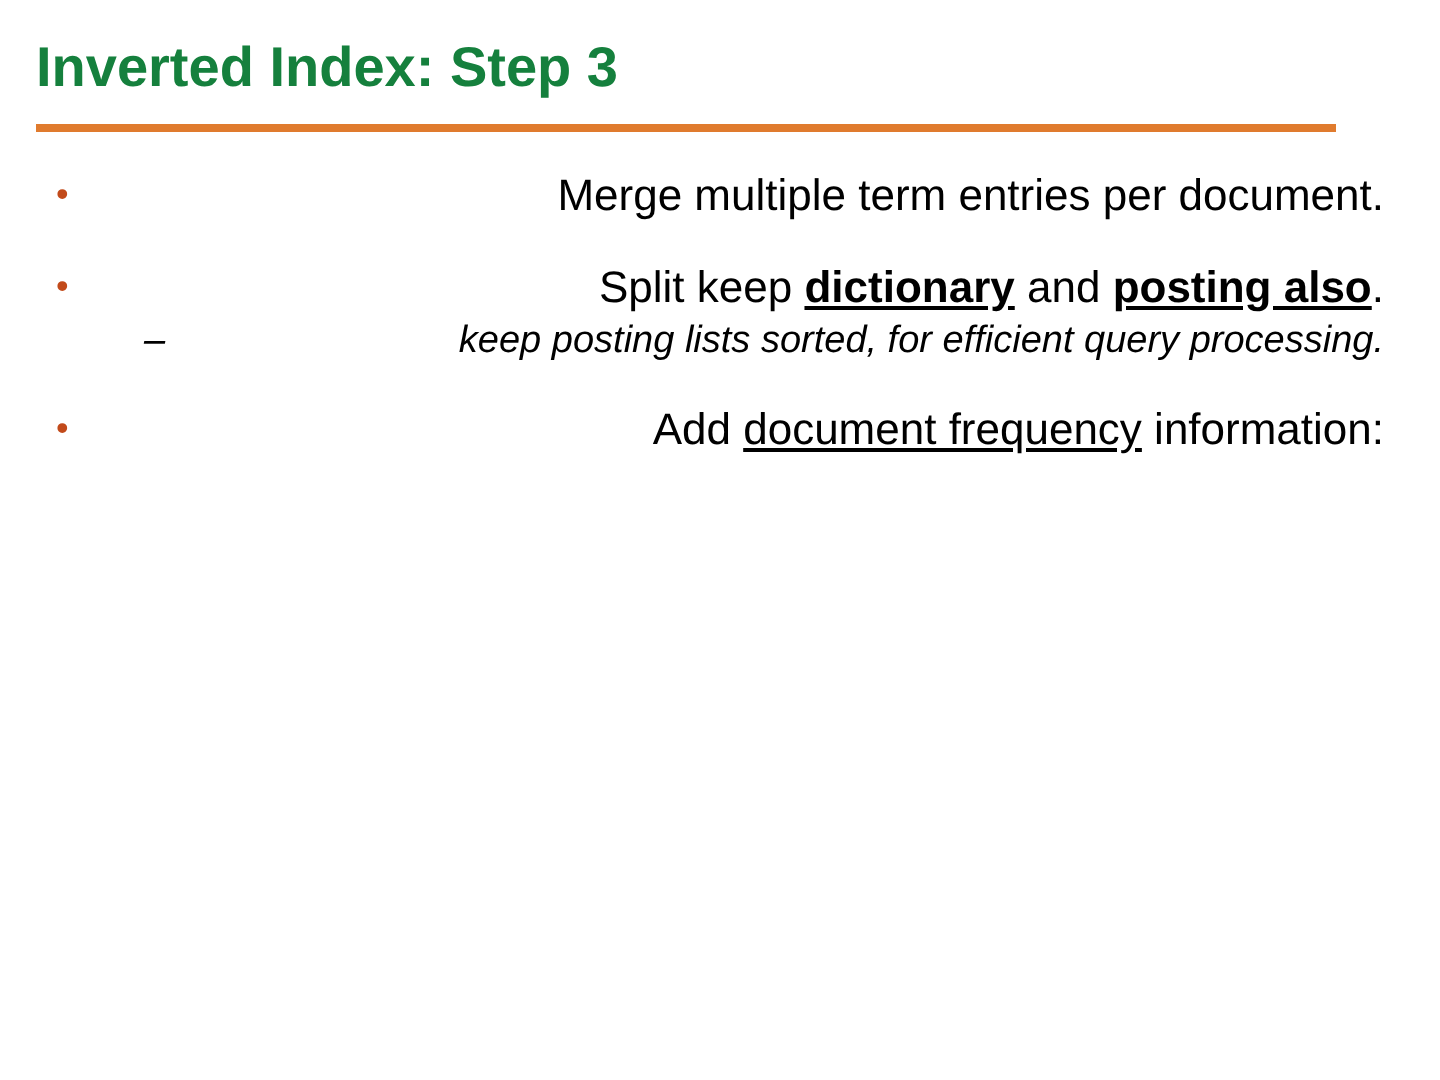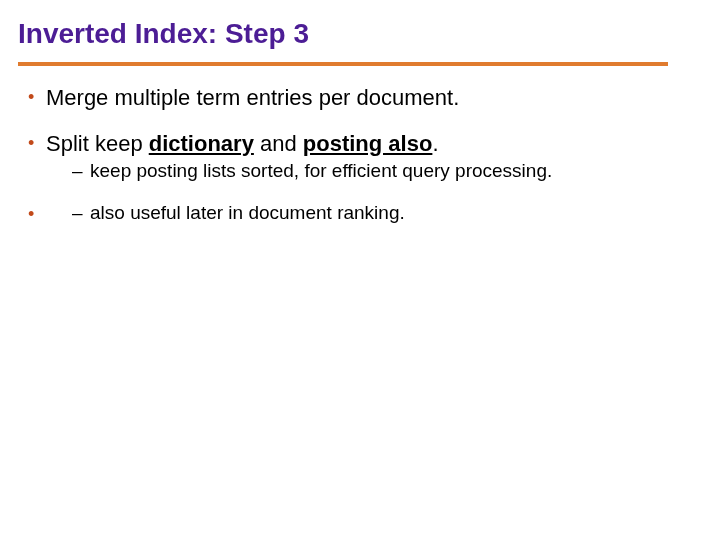--- a/index.html
+++ b/index.html
@@ -14,33 +14,34 @@
   .slide {
     box-sizing: border-box;
     width: 720px;
     height: 540px;
     padding: 18px 28px 0 18px;
     position: relative;
   }
   .title {
     font-size: 28px;
     font-weight: bold;
-    color: #4c1d95;
+    color: #15803d;
     margin: 0 0 12px 0;
   }
   .rule {
     height: 4px;
     background: #e07b2e;
     width: 650px;
     margin: 0 0 18px 0;
   }
   ul.level1 {
     list-style: none;
     padding: 0;
     margin: 0;
+    text-align: right;
   }
   ul.level1 > li {
     position: relative;
     padding-left: 28px;
     margin: 18px 0 6px 0;
     font-size: 22px;
     line-height: 1.25;
   }
   ul.level1 > li::before {
     content: "•";
@@ -55,20 +56,21 @@
     list-style: none;
     padding: 0;
     margin: 2px 0 0 0;
   }
   ul.level2 > li {
     position: relative;
     padding-left: 44px;
     font-size: 19px;
     line-height: 1.25;
     margin: 0;
+    font-style: italic;
   }
   ul.level2 > li::before {
     content: "–";
     position: absolute;
     left: 26px;
     top: 0;
     color: #000;
   }
   .u {
     text-decoration: underline;
@@ -94,22 +96,20 @@
     <li>
       <span><span>Split keep </span><span class="b u">dictionary</span><span> and </span><span class="b u">posting also</span><span>.</span></span>
       <ul class="level2">
         <li>
           <span>keep posting lists sorted, for efficient query processing.</span>
         </li>
       </ul>
     </li>
 
     <li>
+      <span><span>Add </span><span class="u">document frequency</span><span> information:</span></span>
       <ul class="level2">
-        <li>
-          <span>also useful later in document ranking.</span>
-        </li>
       </ul>
     </li>
 
   </ul>
 
 </div>
 
 </body></html>

